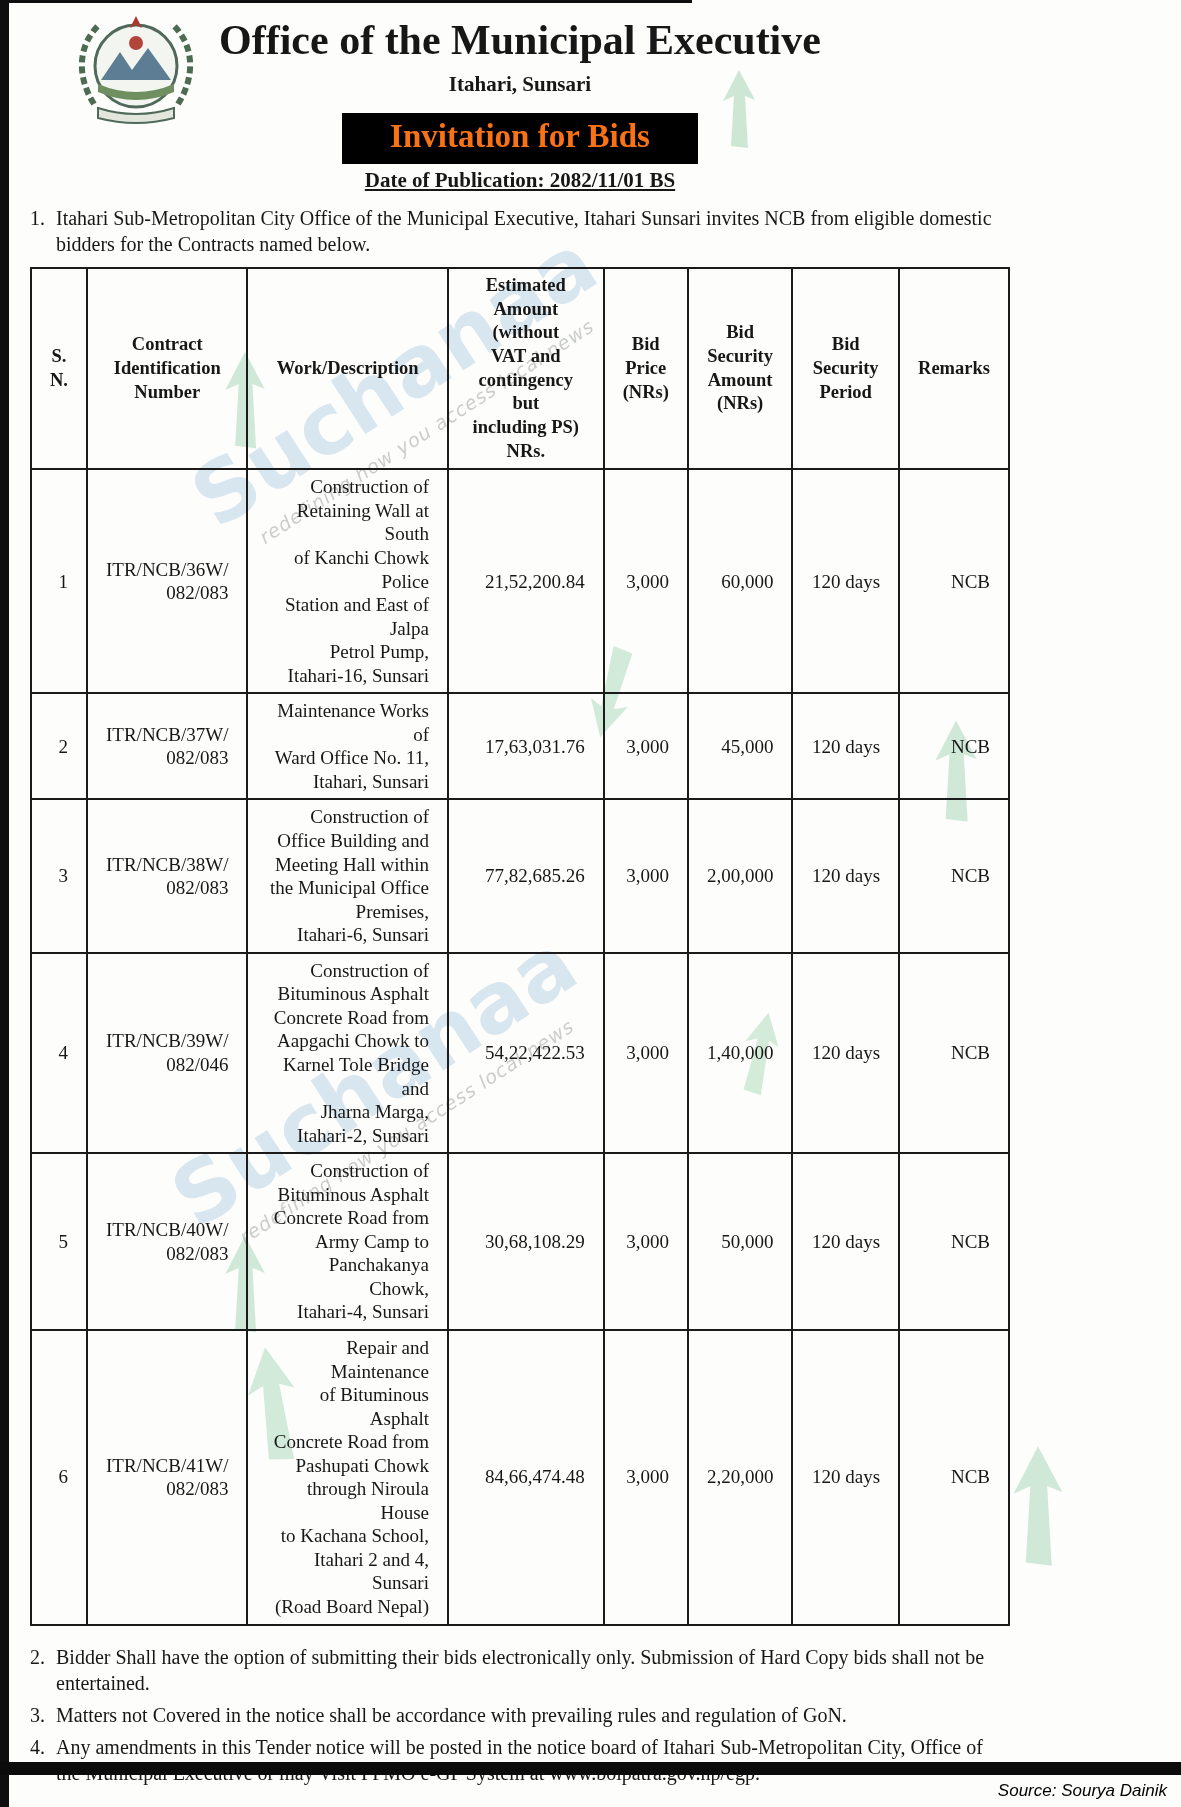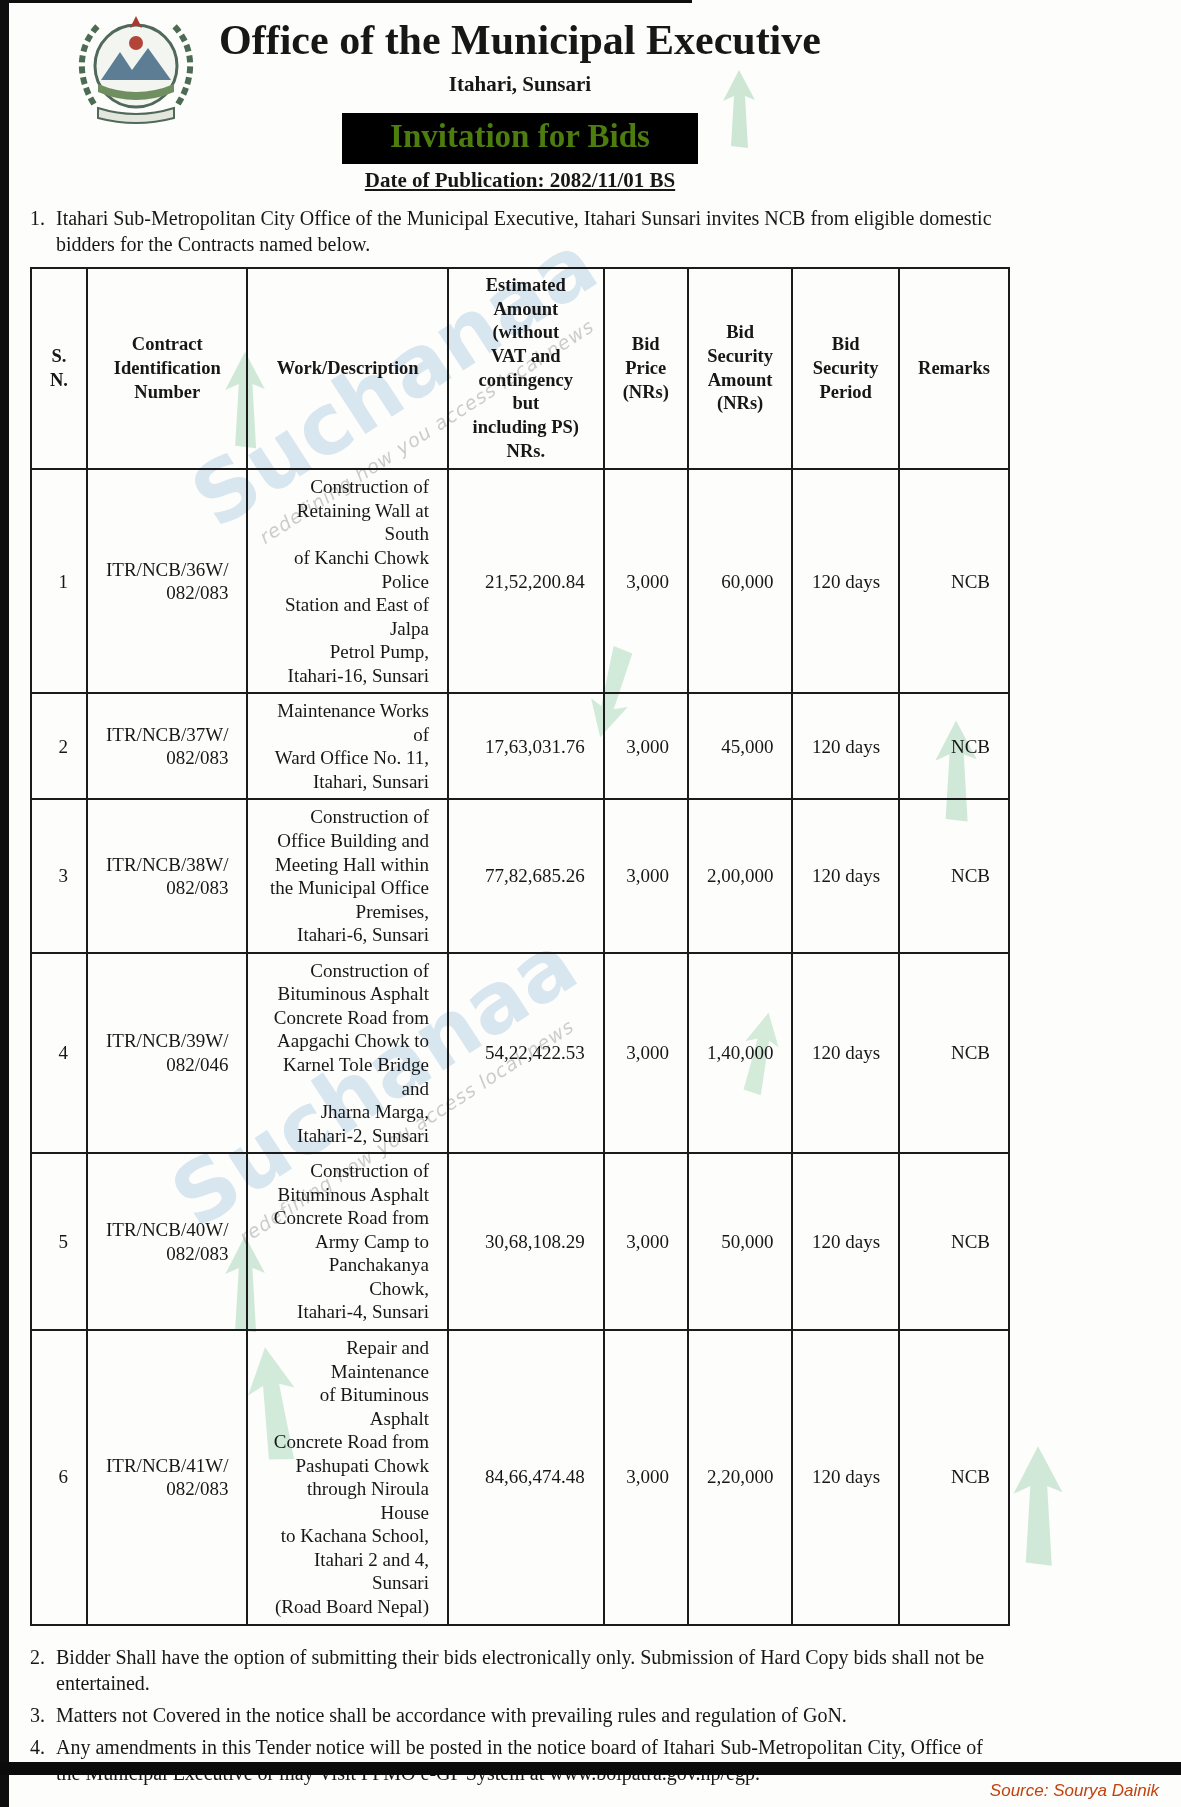--- a/index.html
+++ b/index.html
@@ -18,42 +18,42 @@
   .content { position:relative; z-index:2; padding:14px 171px 0 30px; }
 
   
   .logo { position:absolute; left:68px; top:12px; }
   .masthead { text-align:center; }
   .title1 { font-size:42px; font-weight:bold; letter-spacing:0.5px; }
   .title2 { font-size:42px; font-weight:bold; margin-top:2px; }
   .subtitle { font-size:21px; font-weight:bold; margin-top:8px; }
   .banner-wrap { text-align:center; margin-top:16px; }
   .banner {
-    display:inline-block; background:#000; color:#4d7c0f;
+    display:inline-block; background:#000; color:#f97316;
     font-size:33px; font-weight:bold; padding:5px 48px 9px 48px;
   }
   .pubdate { text-align:center; font-size:21px; font-weight:bold; text-decoration:underline; margin-top:4px; }
 
   
   .note { display:flex; font-size:20px; line-height:1.3; margin-top:6px; }
   .note .num { flex:0 0 26px; }
   .note .txt { flex:1; }
   .intro { margin-top:12px; }
   .footer-notes { margin-top:18px; }
 
   
   table { border-collapse:collapse; width:100%; margin-top:10px; background:transparent; }
   th, td { border:2px solid #1b1b1b; text-align:center; vertical-align:middle; padding:5px 18px; }
   th { font-size:18.5px; line-height:1.28; white-space:pre-line; font-weight:bold; }
   td { font-size:19px; line-height:1.24;text-align:right; }
   td.pre { white-space:pre-line; }
 
   
   .bottom-bar { position:absolute; left:0; bottom:32px; width:100%; height:13px; background:#0b0b0b; z-index:2; }
-  .source { position:absolute; right:22px; bottom:6px; z-index:2; font-family:"Liberation Sans", sans-serif; font-style:italic; font-size:17px; color:#c2410c; }
+  .source { position:absolute; right:14px; bottom:6px; z-index:2; font-family:"Liberation Sans", sans-serif; font-style:italic; font-size:17px; color:#000000; }
 
   
   .wm {
     position:absolute; z-index:1; pointer-events:none;
     transform:rotate(-33deg); transform-origin:center;
     font-family:"DejaVu Sans", sans-serif; font-weight:bold;
     font-size:84px; color:rgba(112,166,206,0.26); text-align:center; white-space:nowrap;
   }
   .wm .wm-tag {
     display:block; font-size:19px; font-weight:normal; font-style:italic;

